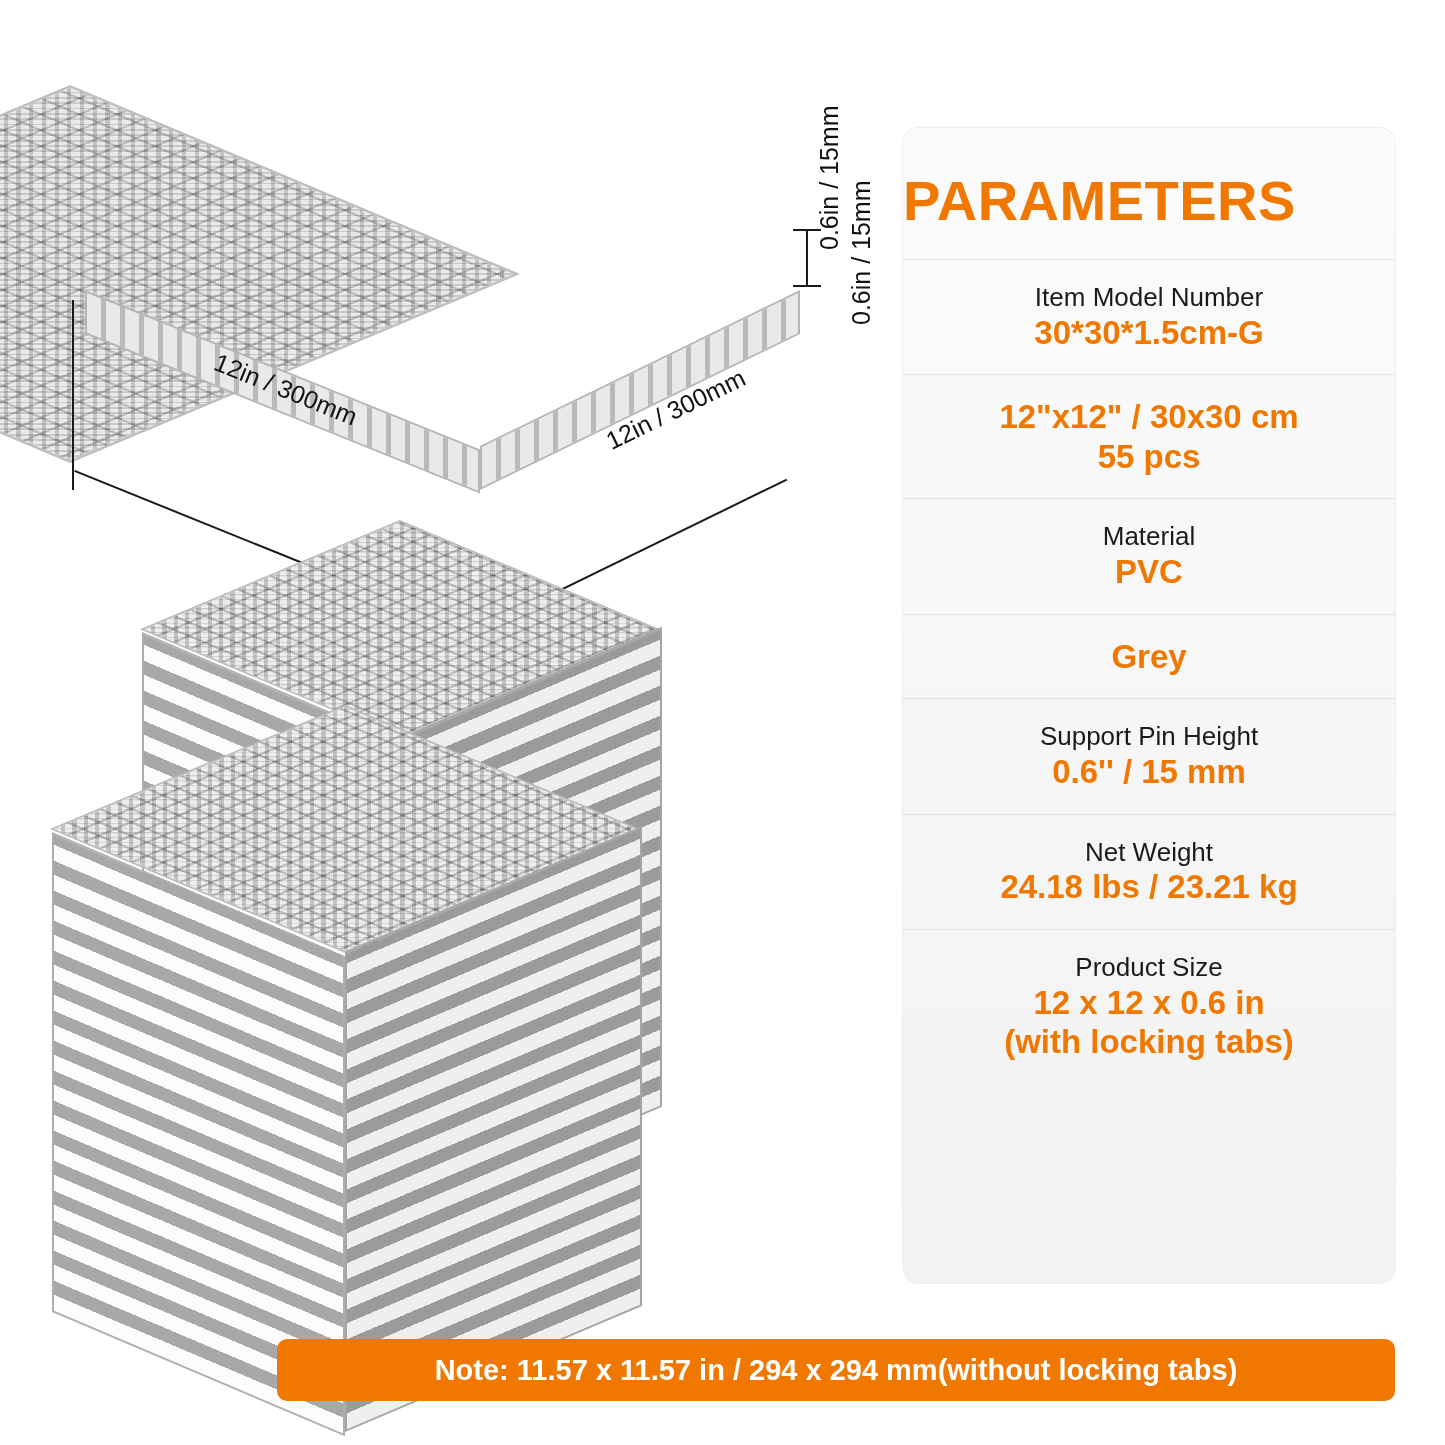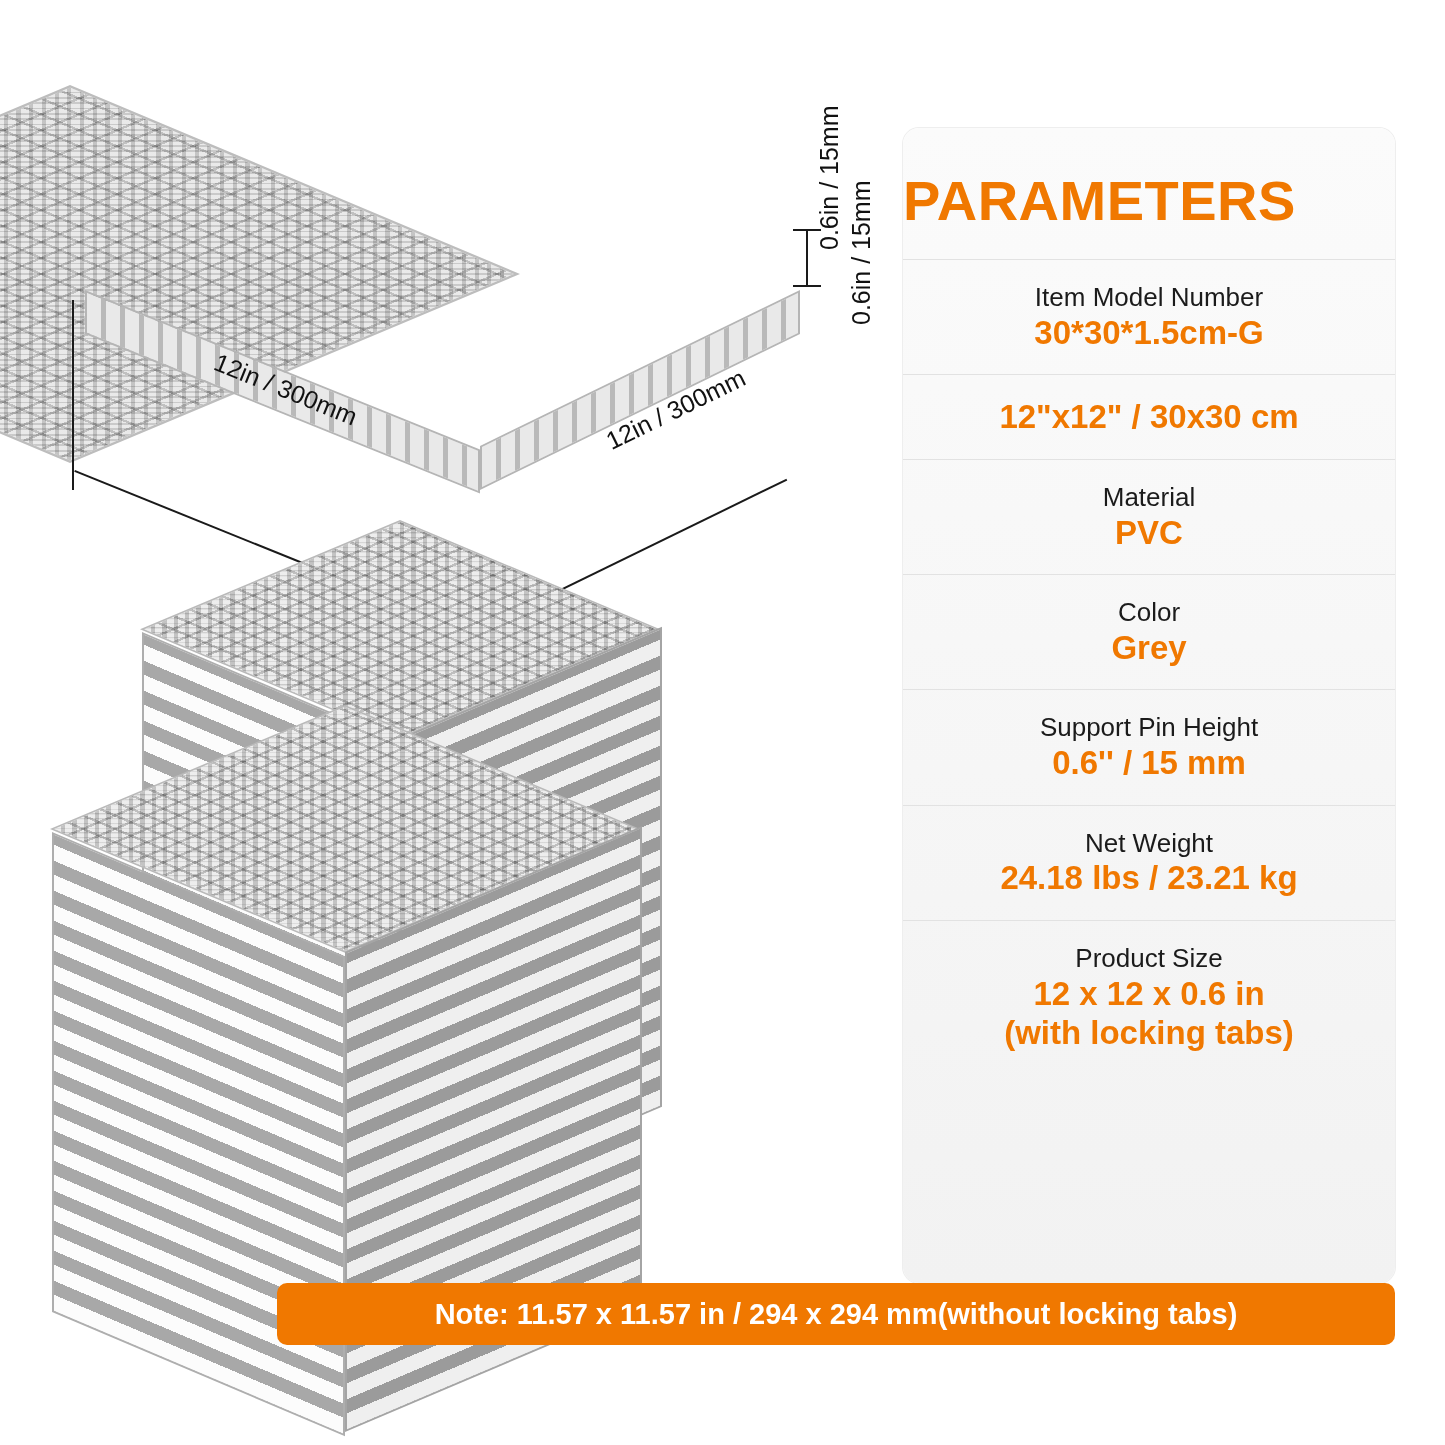--- a/index.html
+++ b/index.html
@@ -79,21 +79,21 @@
   .row:first-of-type{border-top:1px solid #e2e2e2;}
   .row-label{
     font-size:26px;color:#1b1b1b;line-height:1.18;
   }
   .row-value{
     font-size:33px;color:#F07800;font-weight:bold;line-height:1.2;
   }
 
   
   .note{
-    position:absolute;left:277px;top:1283px;width:1118px;height:62px;
+    position:absolute;left:277px;top:1339px;width:1118px;height:62px;
     background:#F07800;border-radius:10px;
     display:flex;align-items:center;justify-content:center;
     color:#ffffff;font-size:29px;font-weight:bold;
     box-sizing:border-box;
   }
 </style>
 </head>
 <body>
 
 <div class="illustration">
@@ -144,29 +144,29 @@
 <div class="params">
   <div class="params-title">PARAMETERS</div>
 
   <div class="row">
     <div class="row-label">Item Model Number</div>
     <div class="row-value">30*30*1.5cm-G</div>
   </div>
 
   <div class="row">
     <div class="row-value">12"x12" / 30x30 cm</div>
+    <div class="row-value">55 pcs</div>
   </div>
 
   <div class="row">
     <div class="row-label">Material</div>
     <div class="row-value">PVC</div>
   </div>
 
   <div class="row">
-    <div class="row-label">Color</div>
     <div class="row-value">Grey</div>
   </div>
 
   <div class="row">
     <div class="row-label">Support Pin Height</div>
     <div class="row-value">0.6'' / 15 mm</div>
   </div>
 
   <div class="row">
     <div class="row-label">Net Weight</div>

